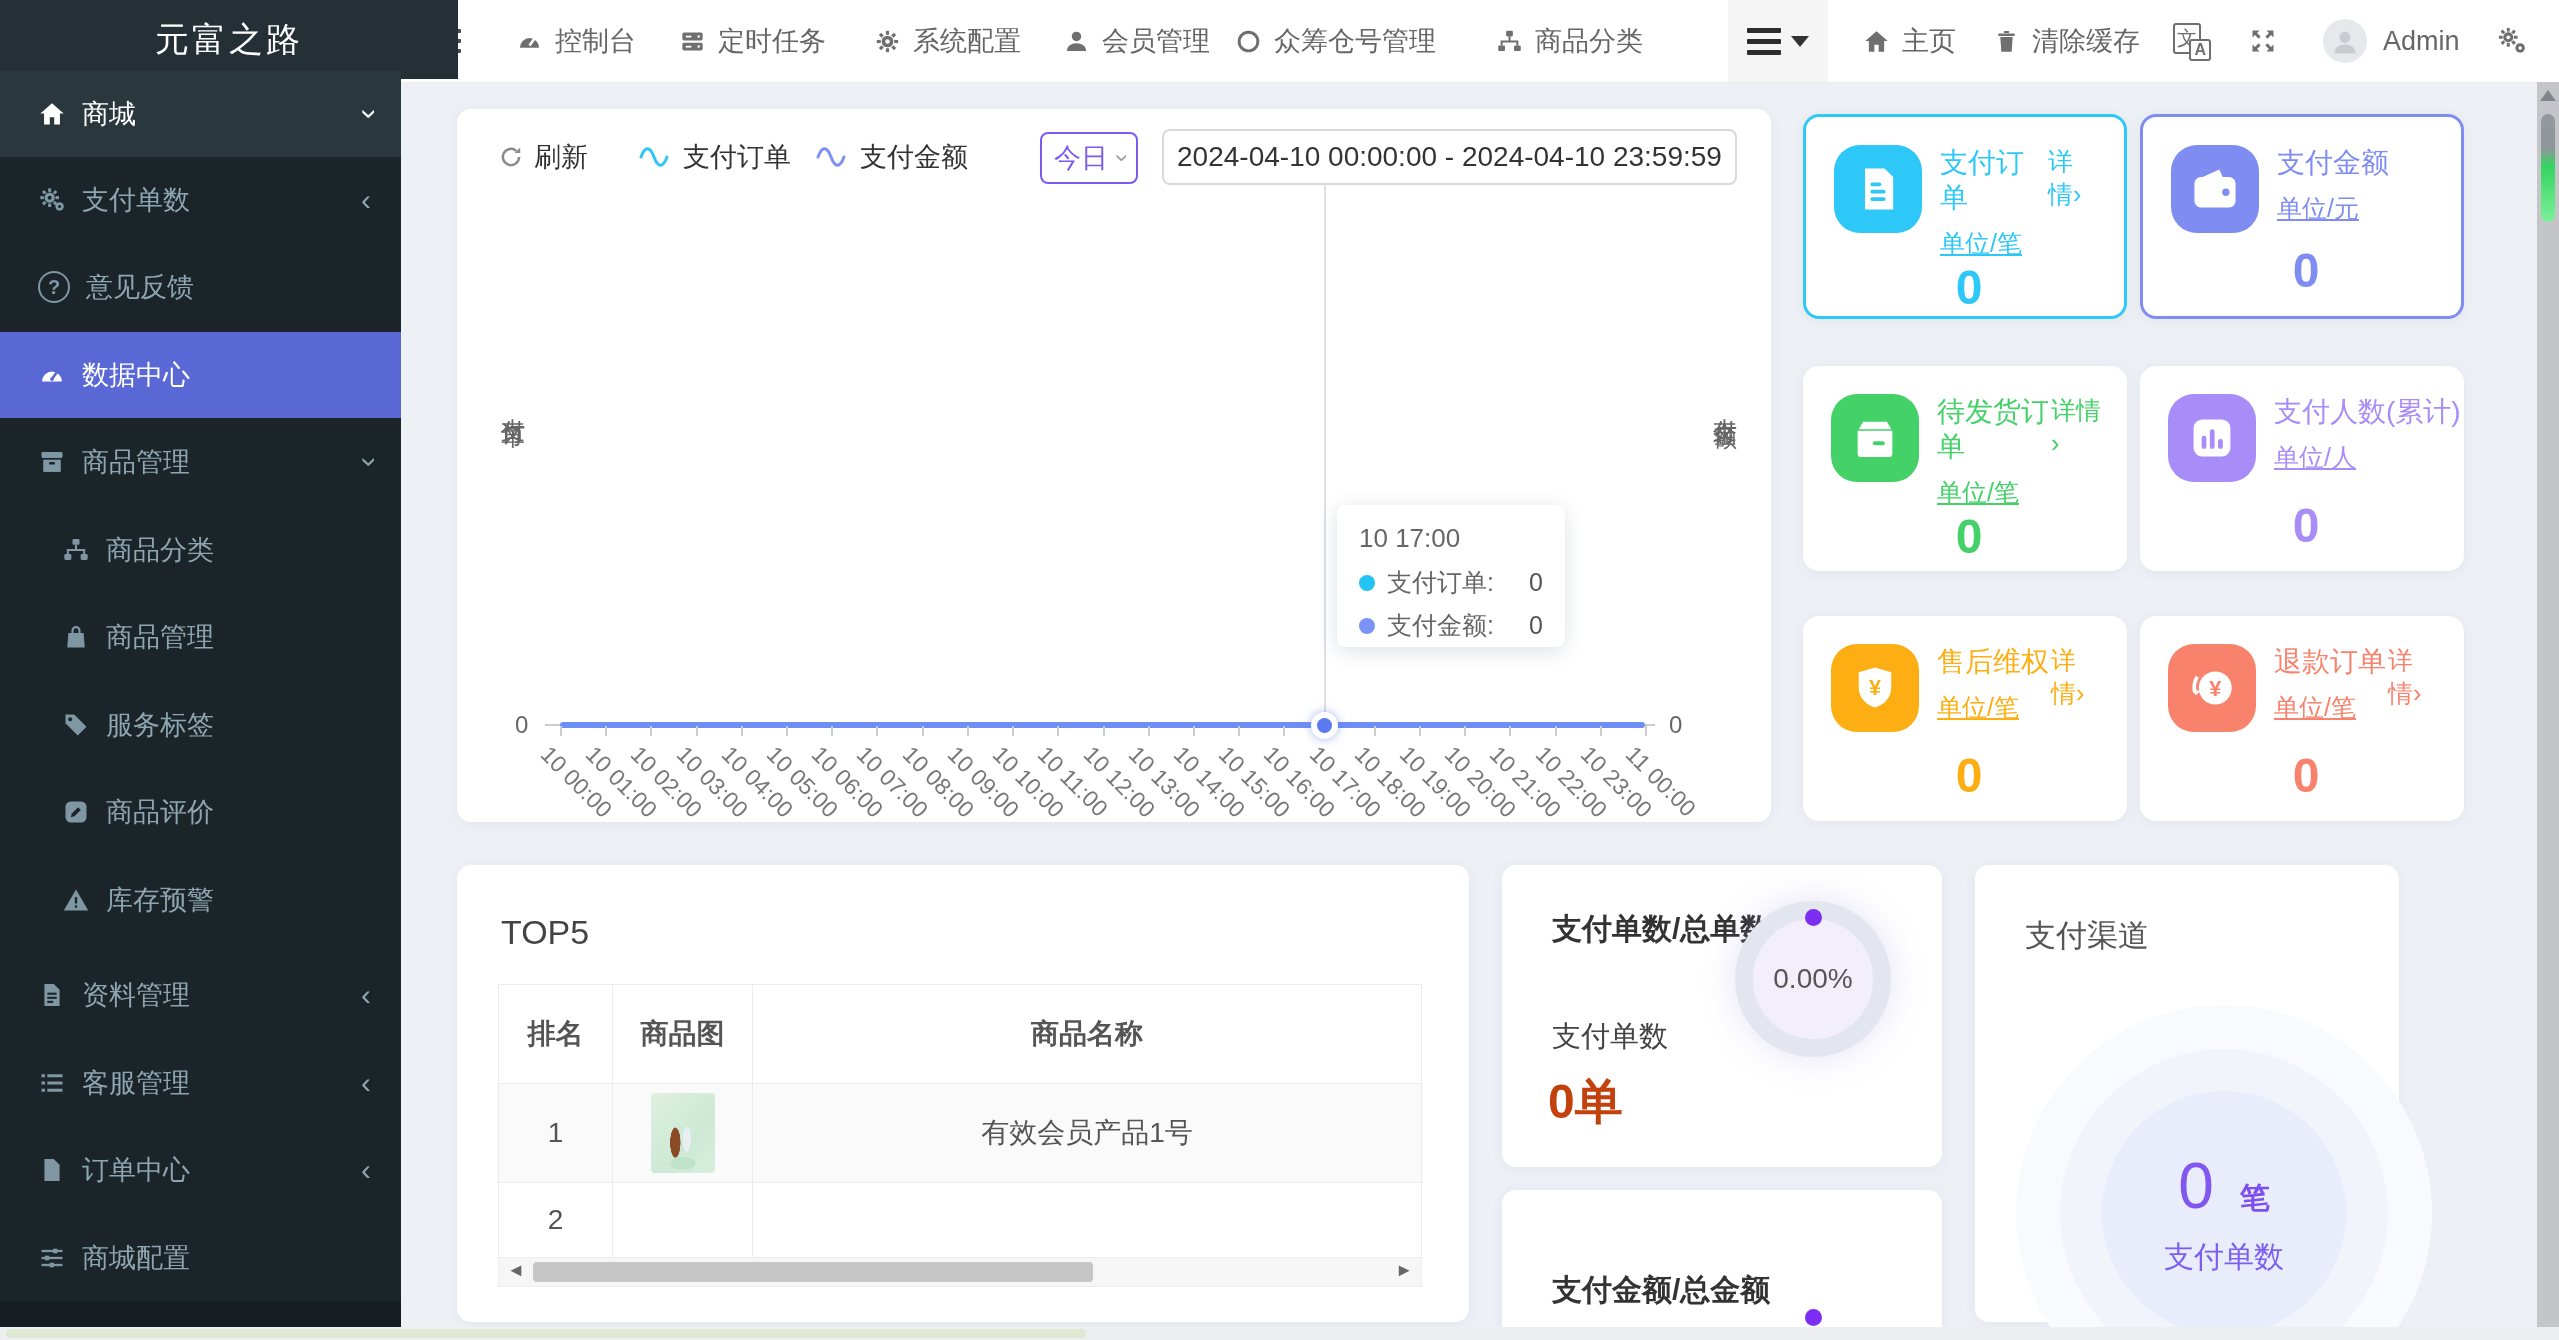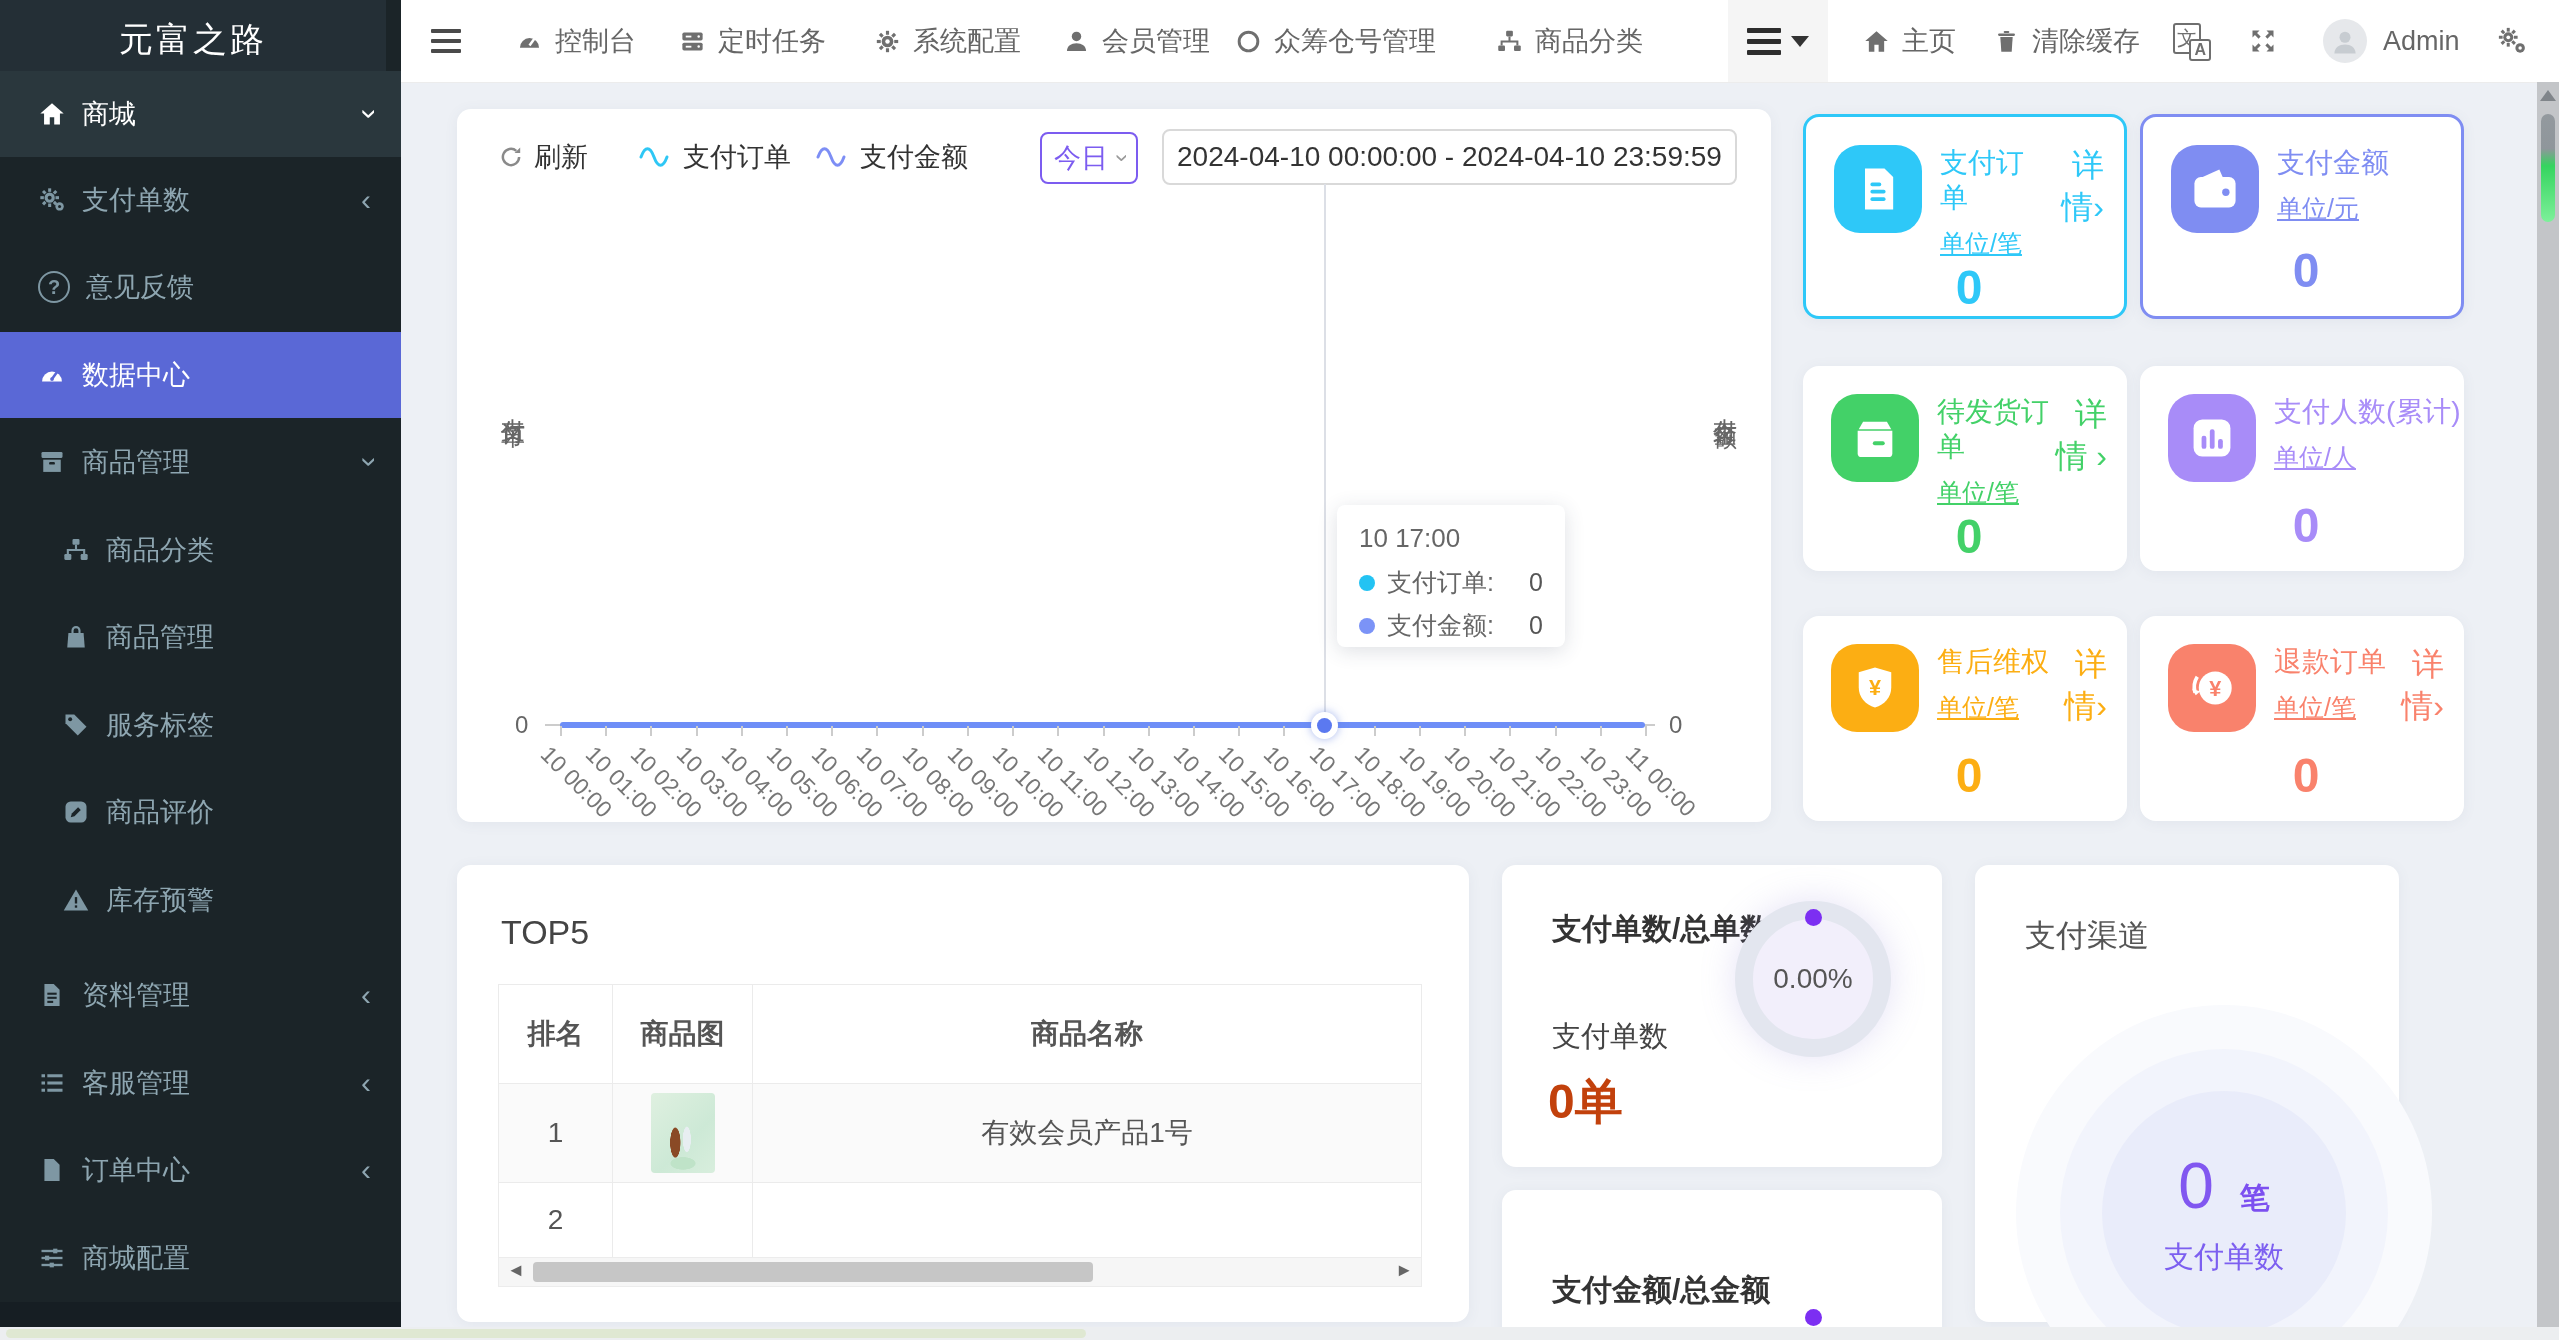--- a/index.html
+++ b/index.html
@@ -1,21 +1,21 @@
 <!DOCTYPE html>
 <html><head>
 <meta charset="utf-8">
 <style>
   html,body{margin:0;padding:0;background:#edf0f5;}
   .stage{position:relative;width:2559px;height:1340px;overflow:hidden;
          font-family:"Liberation Sans","DejaVu Sans",sans-serif;color:#333;}
 
   
   .sidebar{position:absolute;left:0;top:0;width:401px;height:1340px;background:#1b2428;z-index:5;}
-  .brand{position:absolute;left:0;top:0;width:386px;height:79px;background:#242f36;color:#fff;
+  .brand{position:absolute;left:0;top:0;width:458px;height:79px;background:#242f36;color:#fff;
          font-size:34px;letter-spacing:3px;display:flex;align-items:center;justify-content:center;}
   .side-item{position:absolute;left:0;width:401px;height:86px;display:flex;align-items:center;
              color:#8ea6b1;font-size:27px;cursor:pointer;}
   .side-item .ic{margin-left:38px;margin-right:16px;flex:0 0 auto;color:#7e97a3;}
   .side-item.sub .ic{margin-left:62px;}
   .side-item.shop{background:#2a373d;color:#fff;}
   .side-item.shop .ic{color:#fff;}
   .side-item.active{background:#5a68d6;color:#fff;}
   .side-item.active .ic{color:#fff;}
   .chev{position:absolute;right:30px;font-size:30px;color:#8ea6b1;line-height:1;}
@@ -83,21 +83,21 @@
   .stat-card{position:absolute;width:324px;height:205px;background:#fff;border-radius:16px;
              box-shadow:0 2px 14px rgba(90,100,130,.07);box-sizing:border-box;padding:28px 20px 18px 28px;
              display:flex;flex-direction:column;}
   .stat-card.bordered{border:3px solid var(--c);}
   .sc-top{display:flex;}
   .sc-ic{width:88px;height:88px;border-radius:26px;background:var(--c);flex:0 0 auto;
          display:flex;align-items:center;justify-content:center;}
   .sc-mid{margin-left:18px;min-width:0;}
   .sc-title{font-size:28px;color:var(--c);line-height:1.25;}
   .sc-unit{font-size:25px;color:var(--c);margin-top:12px;text-decoration:underline;}
-  .sc-detail{margin-left:auto;flex:0 0 56px;font-size:32px;color:var(--c);text-align:right;
+  .sc-detail{margin-left:auto;flex:0 0 56px;font-size:25px;color:var(--c);text-align:left;
              line-height:1.3;cursor:pointer;}
   .sc-value{margin-top:auto;text-align:center;font-size:48px;font-weight:bold;color:var(--c);}
 
   
   .top5-card{left:457px;top:865px;width:1012px;height:457px;}
   .top5-title{position:absolute;left:44px;top:48px;font-size:34px;color:#444;}
   .top5-table{position:absolute;left:41px;top:119px;width:924px;border-collapse:collapse;table-layout:fixed;}
   .top5-table th,.top5-table td{border:1px solid #ebebeb;text-align:center;font-weight:normal;}
   .top5-table th{height:96px;font-size:28px;color:#555;font-weight:bold;background:#fff;}
   .top5-table td{font-size:28px;color:#555;}

